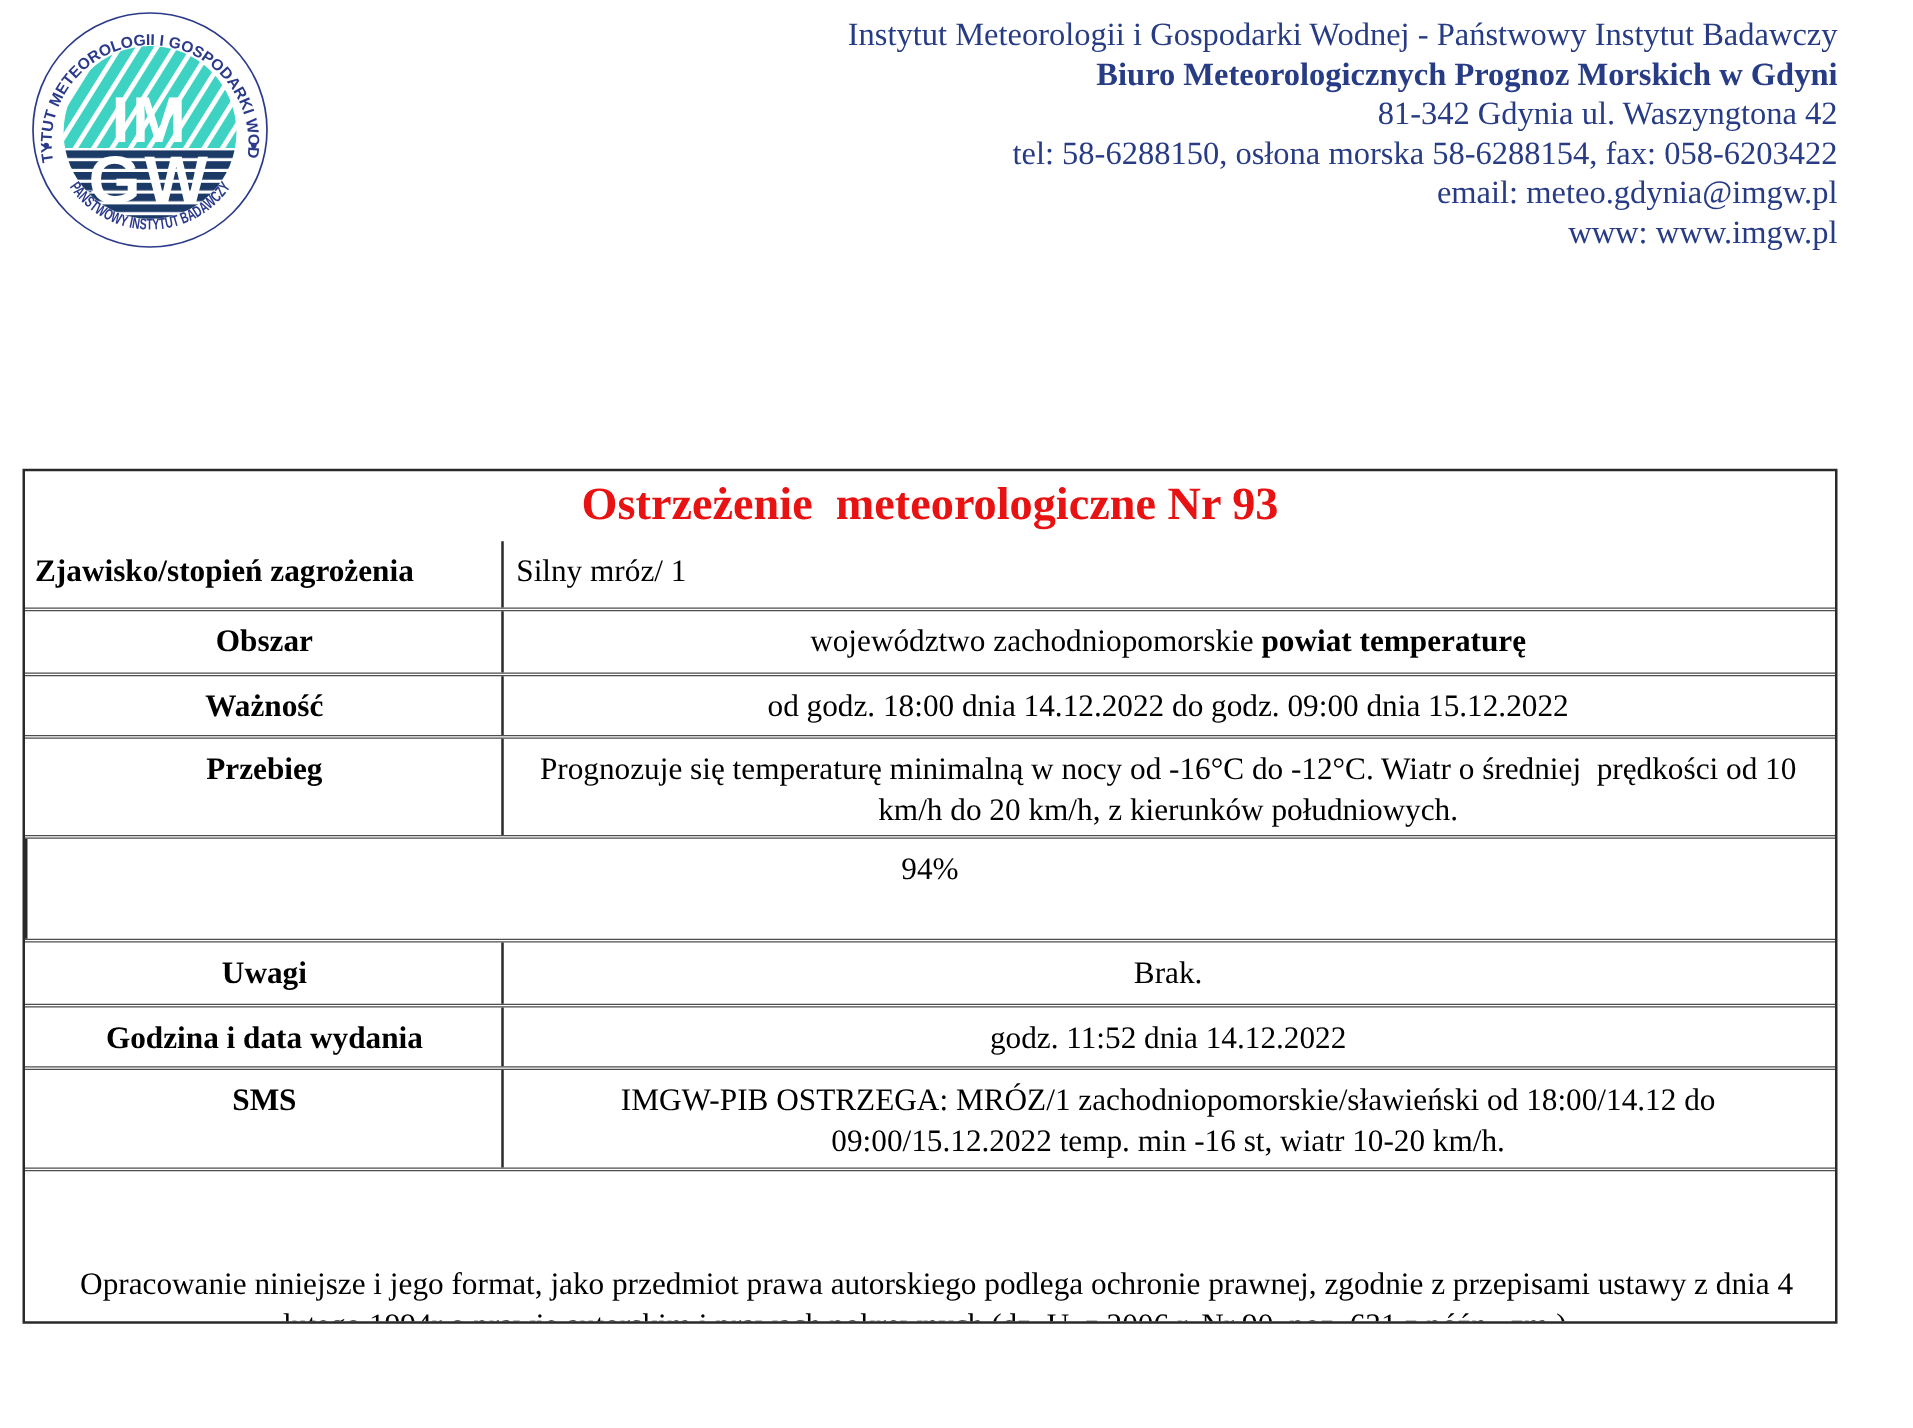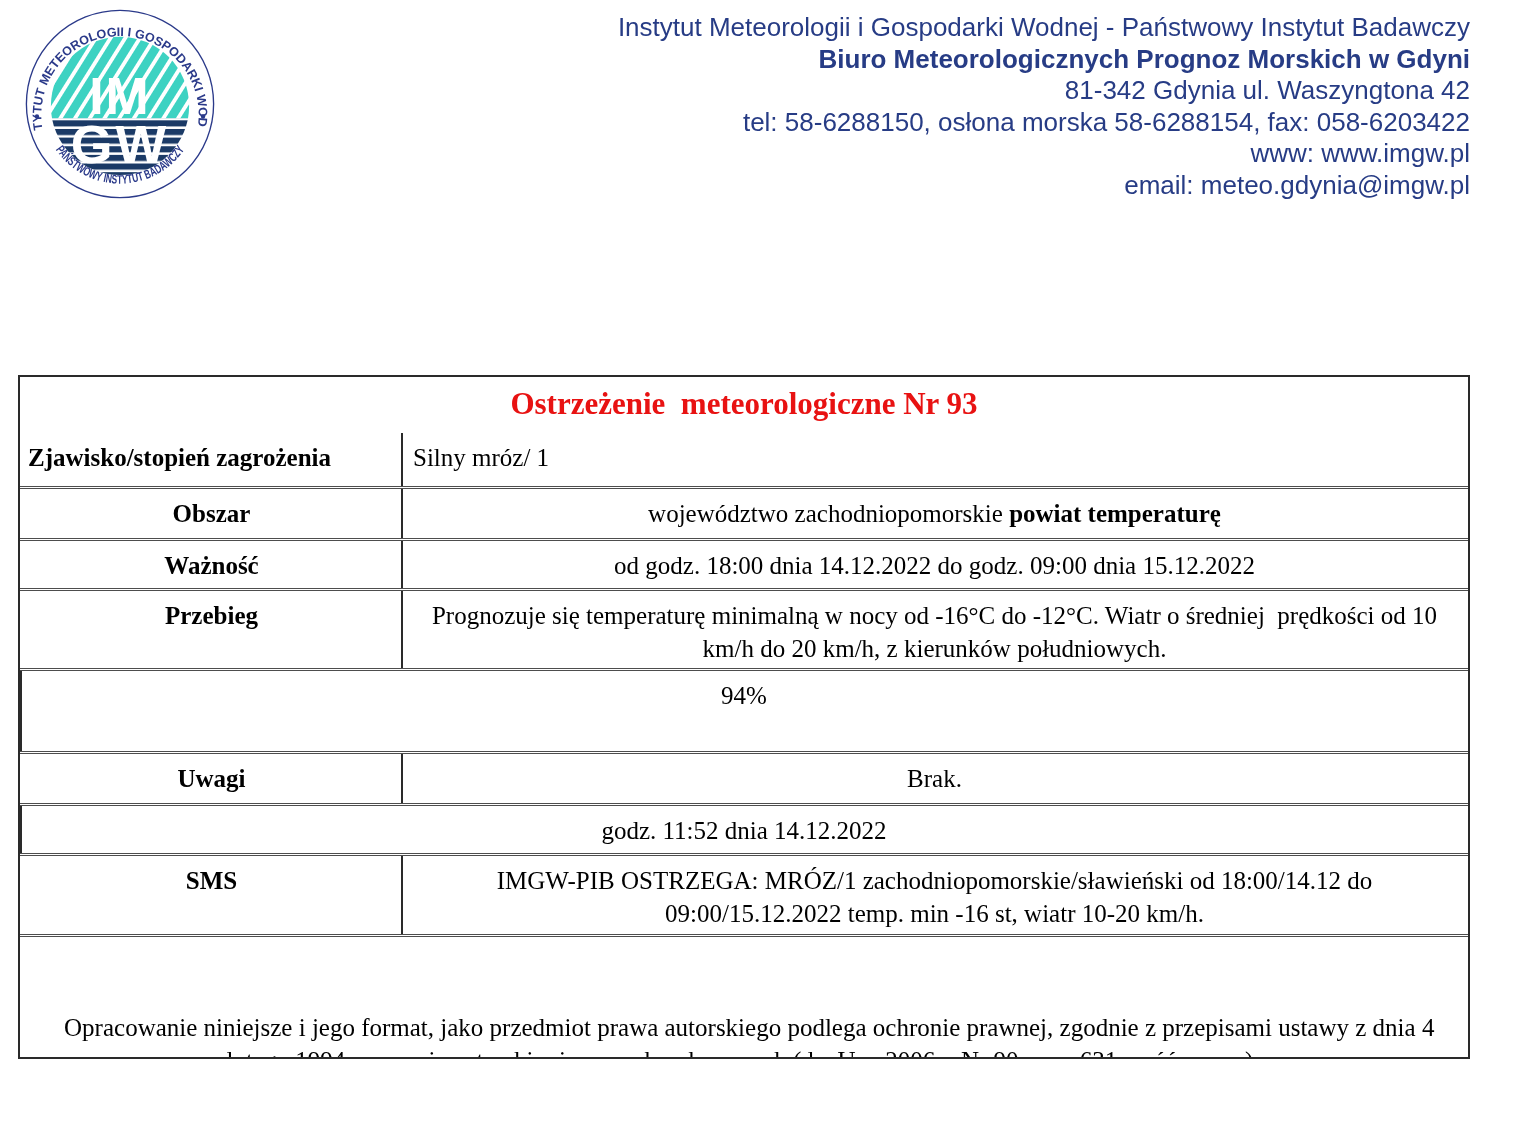--- a/index.html
+++ b/index.html
@@ -7,36 +7,36 @@
   body { font-family: "Liberation Serif", "DejaVu Serif", serif; color: #000; position: relative; }
 
   
   .logo { position: absolute; left: 24px; top: 8px; width: 192px; height: 192px; }
   .ring-text { font-family: "Liberation Sans", "DejaVu Sans", sans-serif; font-size: 13px; font-weight: bold; fill: #2b3a8a; }
   .big-letters { font-family: "Liberation Sans", "DejaVu Sans", sans-serif; font-weight: bold; fill: #ffffff; }
 
   .org-block {
     position: absolute; top: 12px; right: 60px; width: 1100px;
     text-align: right;
-    font-family: Liberation Sans, sans-serif;
+    font-family: Liberation Serif, serif;
     font-size: 26px; line-height: 31.5px; color: #273c85;
   }
   .org-block .bold-line { font-weight: bold; }
 
   
   .tbl {
     position: absolute; left: 18px; top: 375px; width: 1452px;
     border: 2px solid #2a2a2a;
     font-size: 25px;
   }
   .trow { display: flex; width: 100%; }
   .trow + .trow, .tfooter { border-top: 3px double #4d4d4d; text-align: center; }
   .title-row {
     display: block; height: 56px; line-height: 53px; text-align: center;
-    color: #e81212; font-weight: bold; font-size: 31px; white-space: pre;
+    color: #e81212; font-weight: bold; font-size: 37px; white-space: pre;
   }
   .lbl {
     width: 381px; flex: 0 0 381px;
     font-weight: bold; padding: 8px 6px 2px 8px; line-height: 33px;
   }
   .val {
     flex: 1 1 auto; border-left: 2px solid #2a2a2a;
     padding: 8px 12px 2px 10px; line-height: 33px; white-space: pre-wrap;
   }
   .val .bold-part { font-weight: bold; }
@@ -81,22 +81,22 @@
     <circle cx="186.5" cy="113" r="2.3" fill="#2b3a8a"></circle>
     <text class="big-letters" x="100" y="110" font-size="54" text-anchor="middle" letter-spacing="2">IM</text>
     <text class="big-letters" x="100" y="161" font-size="56" text-anchor="middle" letter-spacing="3">GW</text>
   </svg>
 
   <div class="org-block">
     <div>Instytut Meteorologii i Gospodarki Wodnej - Państwowy Instytut Badawczy</div>
     <div class="bold-line">Biuro Meteorologicznych Prognoz Morskich w Gdyni</div>
     <div>81-342 Gdynia ul. Waszyngtona 42</div>
     <div>tel: 58-6288150, osłona morska 58-6288154, fax: 058-6203422</div>
+    <div>email: meteo.gdynia@imgw.pl</div>
     <div>www: www.imgw.pl</div>
-    <div>email: meteo.gdynia@imgw.pl</div>
   </div>
 
   <div class="tbl">
 
     <div class="title-row">Ostrzeżenie  meteorologiczne Nr 93</div>
 
 
     <div class="trow" style="height:53px">
       <div class="lbl">Zjawisko/stopień zagrożenia</div>
       <div class="val">Silny mróz/ 1</div>
@@ -120,20 +120,21 @@
     <div class="trow" style="height:83px">
       <div class="val">94%</div>
     </div>
 
     <div class="trow" style="height:52px">
       <div class="lbl">Uwagi</div>
       <div class="val">Brak.</div>
     </div>
 
     <div class="trow" style="height:50px">
+      <div class="lbl">Godzina i data wydania</div>
       <div class="val">godz. 11:52 dnia 14.12.2022</div>
     </div>
 
     <div class="trow" style="height:81px">
       <div class="lbl">SMS</div>
       <div class="val">IMGW-PIB OSTRZEGA: MRÓZ/1 zachodniopomorskie/sławieński od 18:00/14.12 do 09:00/15.12.2022 temp. min -16 st, wiatr 10-20 km/h.</div>
     </div>
 
     <div class="tfooter">
       <div>  Opracowanie niniejsze i jego format, jako przedmiot prawa autorskiego podlega ochronie prawnej, zgodnie z przepisami ustawy z dnia 4 lutego 1994r o prawie autorskim i prawach pokrewnych (dz. U. z 2006 r. Nr 90, poz. 631 z późn.  zm.).</div>

